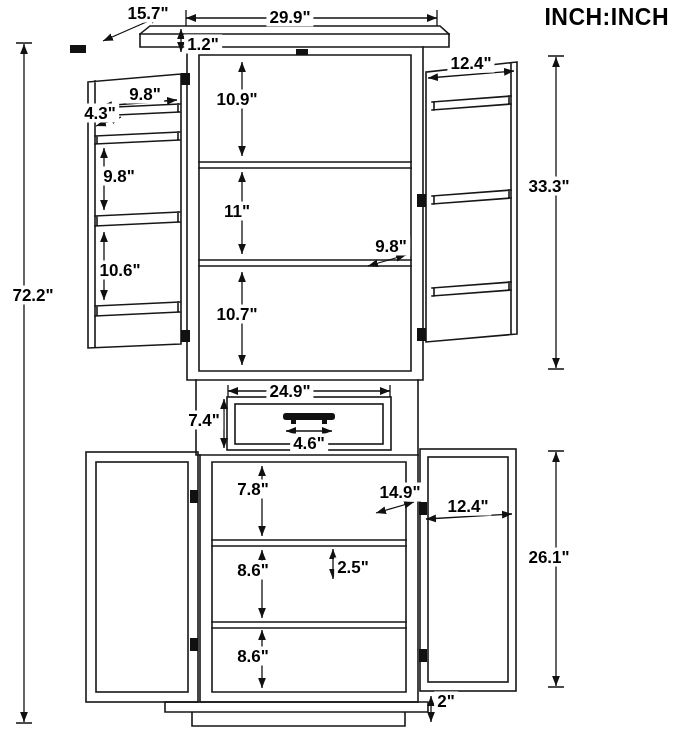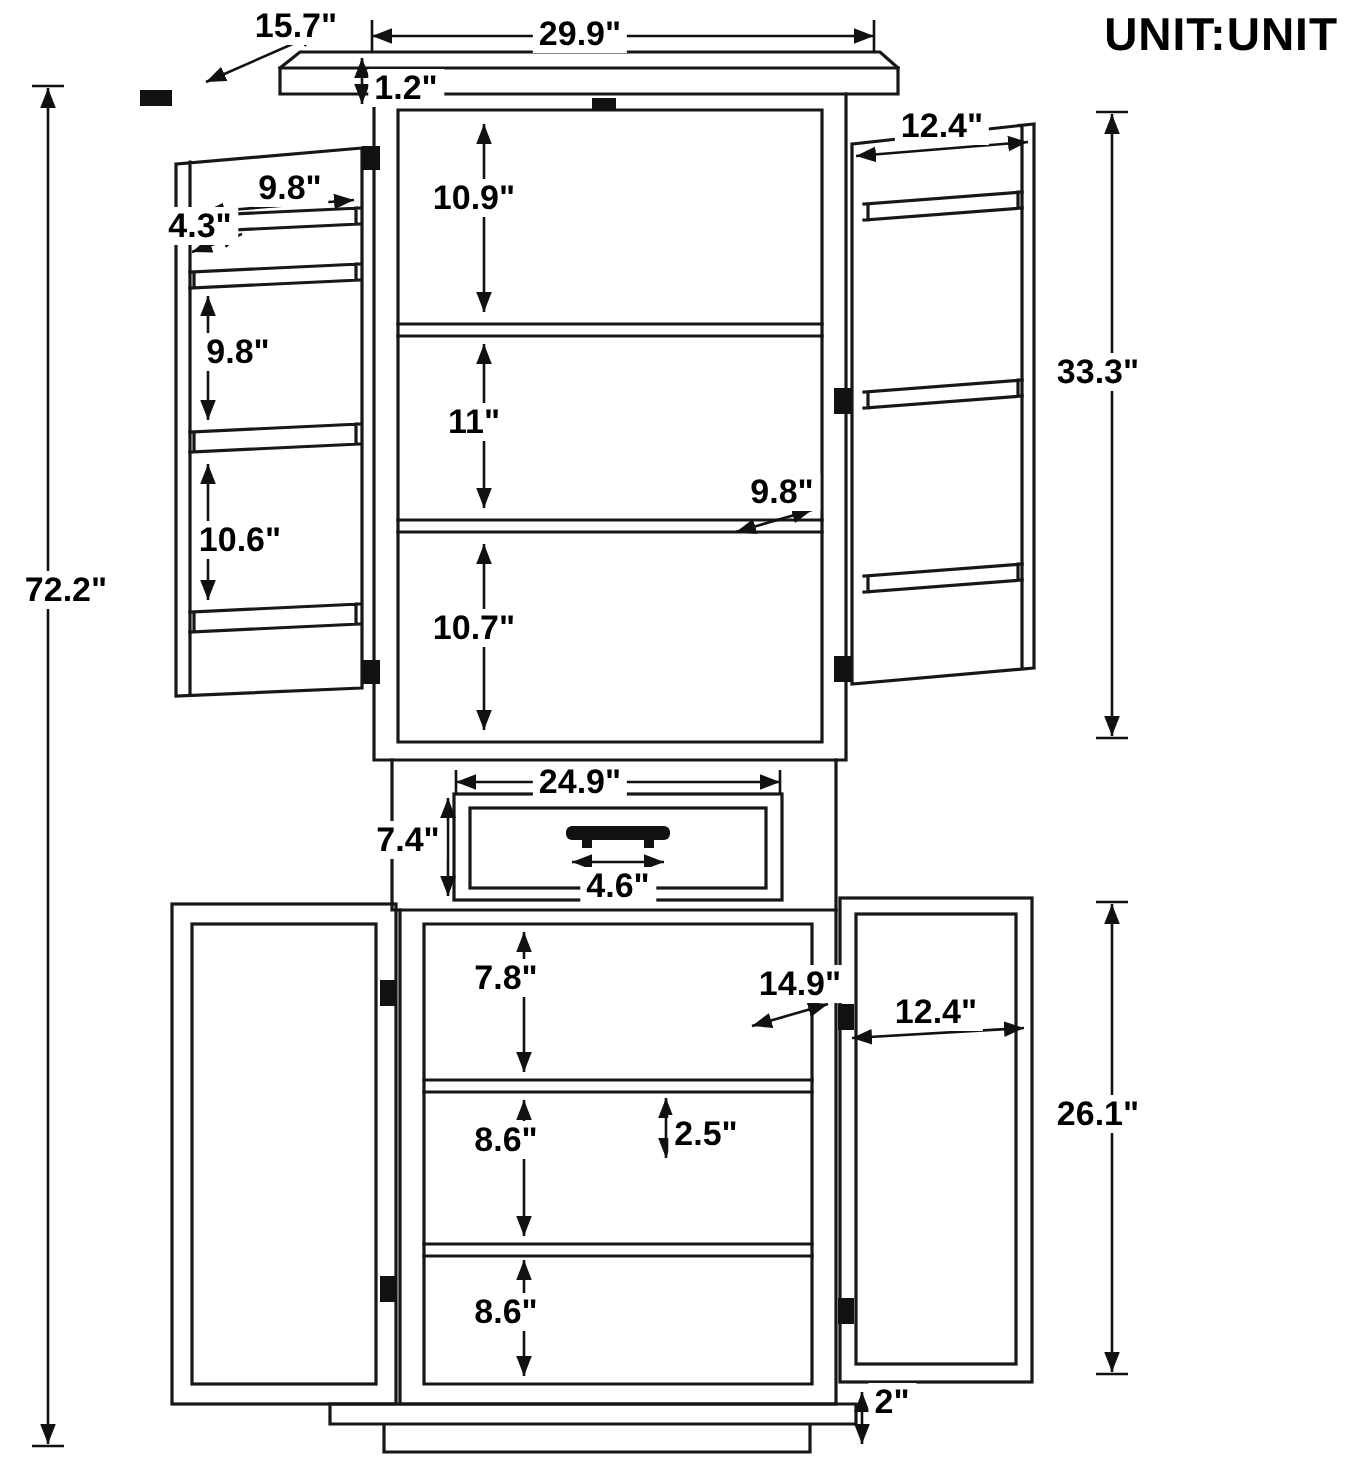--- a/index.html
+++ b/index.html
@@ -107,21 +107,21 @@
       <line x1="426" y1="519" x2="512" y2="514" marker-start="url(#arr)" marker-end="url(#arr)"></line>
       <line x1="262" y1="550" x2="262" y2="618" marker-start="url(#arr)" marker-end="url(#arr)"></line>
       <line x1="333" y1="549" x2="333" y2="579" marker-start="url(#arr)" marker-end="url(#arr)"></line>
       <line x1="556" y1="452" x2="556" y2="686" marker-start="url(#arr)" marker-end="url(#arr)"></line>
       <path d="M548,451 H564 M548,687 H564"></path>
       <line x1="262" y1="630" x2="262" y2="688" marker-start="url(#arr)" marker-end="url(#arr)"></line>
       <line x1="431" y1="696" x2="431" y2="722" marker-start="url(#arr)" marker-end="url(#arr)"></line>
     </g>
   </svg>
 
-  <div class="unit">UNIT:UNIT</div>
+  <div class="unit">INCH:INCH</div>
 
   <div class="dim" style="left:148px;top:13px">15.7"</div>
   <div class="dim" style="left:290px;top:17px">29.9"</div>
   <div class="dim" style="left:203px;top:44px">1.2"</div>
   <div class="dim" style="left:471px;top:63px">12.4"</div>
   <div class="dim" style="left:145px;top:94px">9.8"</div>
   <div class="dim" style="left:100px;top:113px">4.3"</div>
   <div class="dim" style="left:237px;top:99px">10.9"</div>
   <div class="dim" style="left:119px;top:176px">9.8"</div>
   <div class="dim" style="left:549px;top:186px">33.3"</div>

